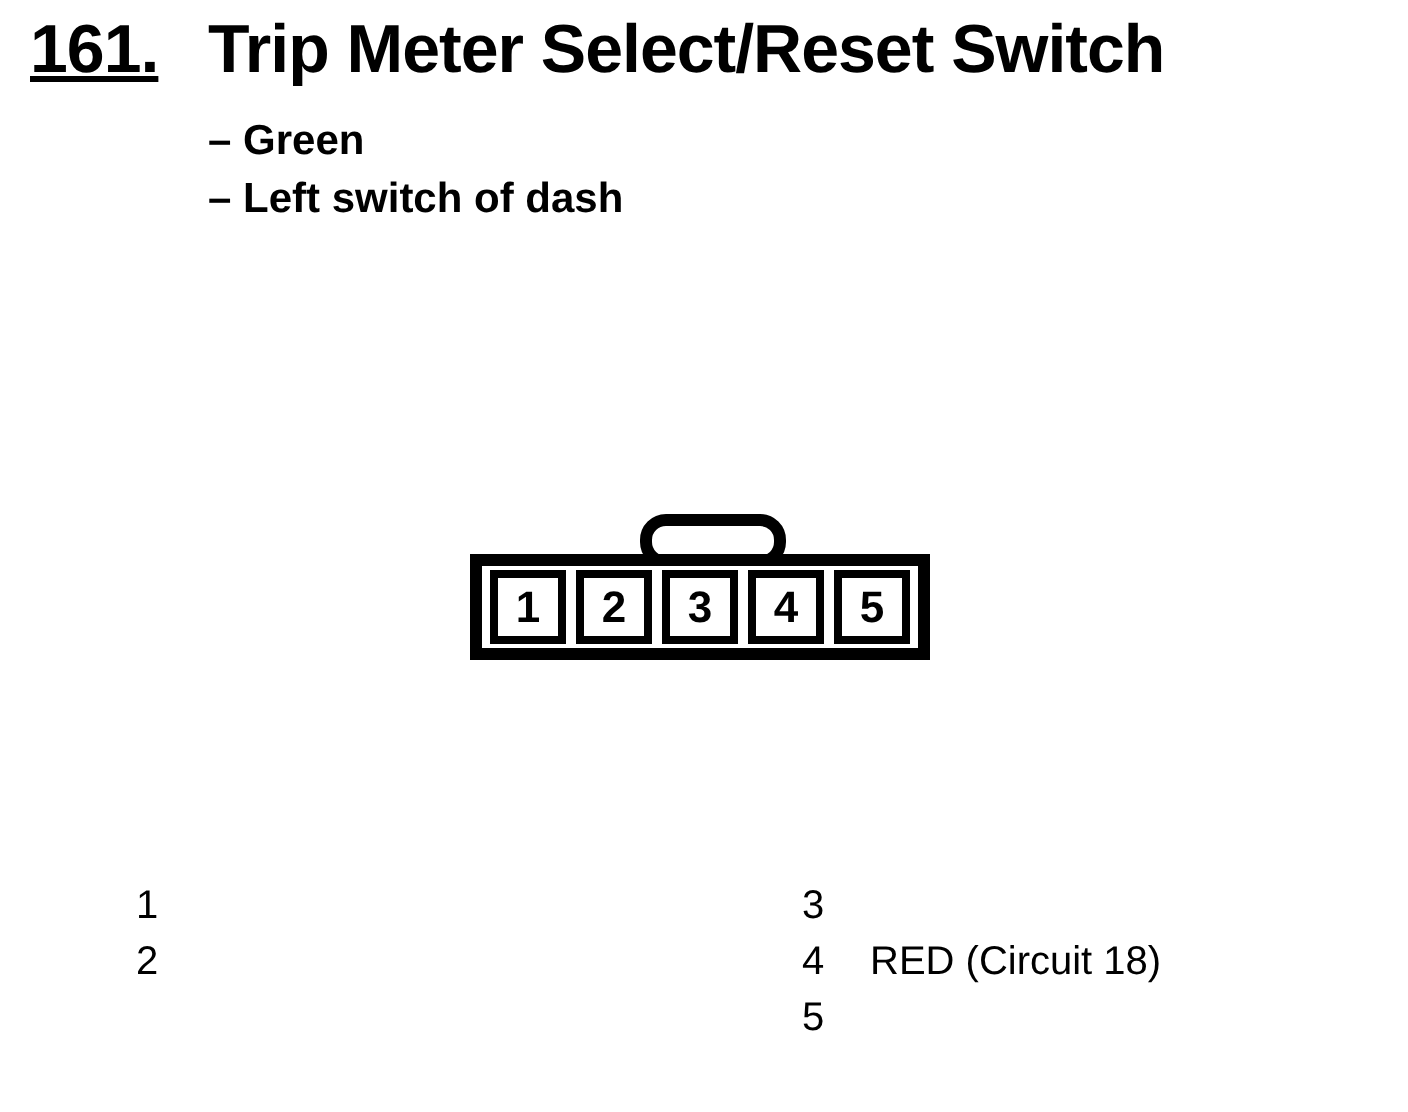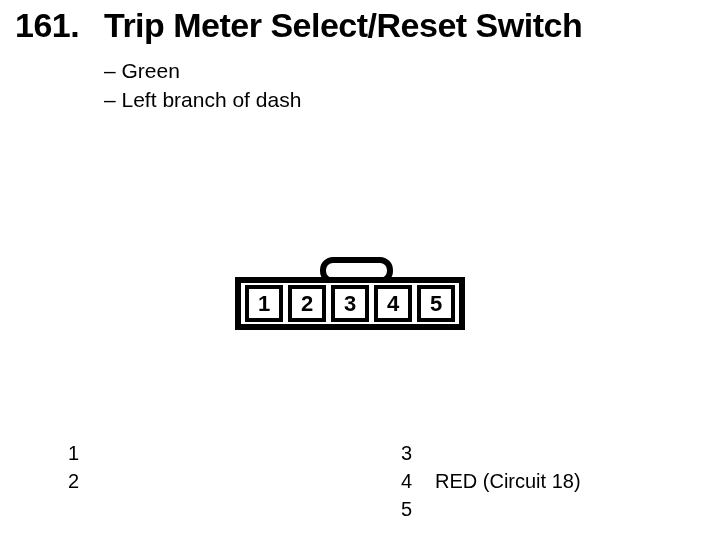--- a/index.html
+++ b/index.html
@@ -16,29 +16,30 @@
 
   
   .heading {
     position: absolute;
     left: 15px; top: 6px;
     font-weight: bold;
     font-size: 34px;
     letter-spacing: -0.5px;
     white-space: nowrap;
   }
-  .heading .num { display: inline-block; width: 89px; }
+  .heading .num { display: inline-block; width: 89px; text-decoration: underline; }
 
   
   .details {
     position: absolute;
     left: 104px; top: 56px;
     font-size: 21px;
     line-height: 29px;
     white-space: nowrap;
+    font-weight: bold;
   }
 
   
   .lock-tab {
     position: absolute;
     left: 320px; top: 257px;
     width: 73px; height: 27px;
     border: 6px solid #000;
     border-radius: 13px;
     background: #fff;
@@ -84,21 +85,21 @@
 </style>
 </head>
 <body>
 
 <div class="heading">
   <span class="num">161.</span><span class="ttl">Trip Meter Select/Reset Switch</span>
 </div>
 
 <div class="details">
   <div class="detail">– Green</div>
-  <div class="detail">– Left branch of dash</div>
+  <div class="detail">– Left switch of dash</div>
 </div>
 
 <div class="lock-tab"></div>
 
 <div class="shell">
   <div class="pin">1</div>
   <div class="pin">2</div>
   <div class="pin">3</div>
   <div class="pin">4</div>
   <div class="pin">5</div>

